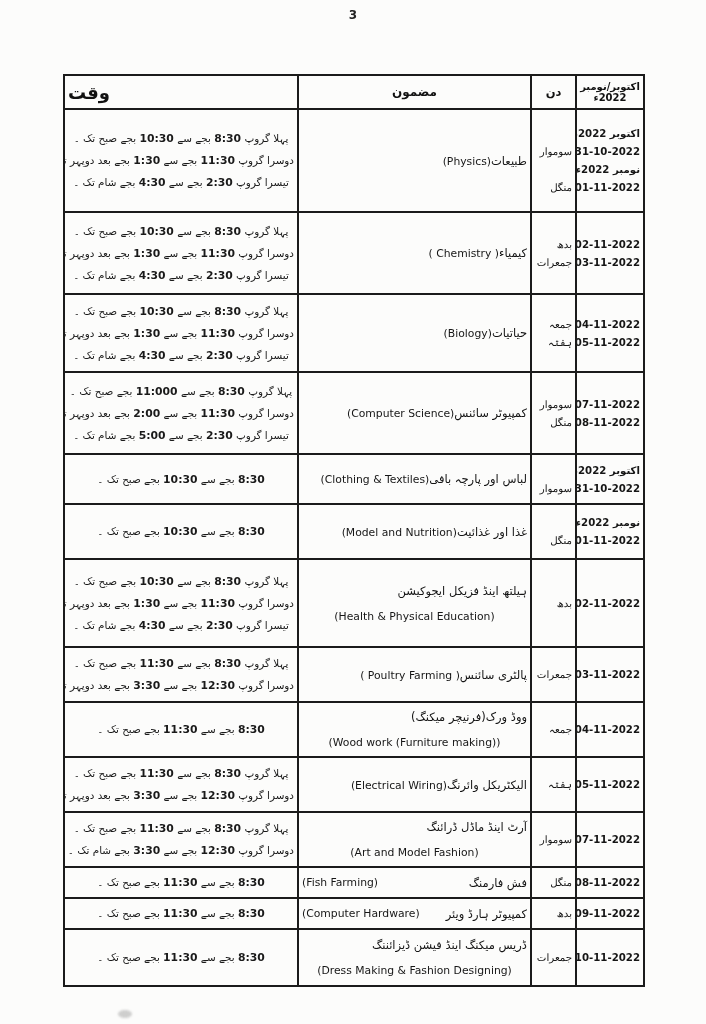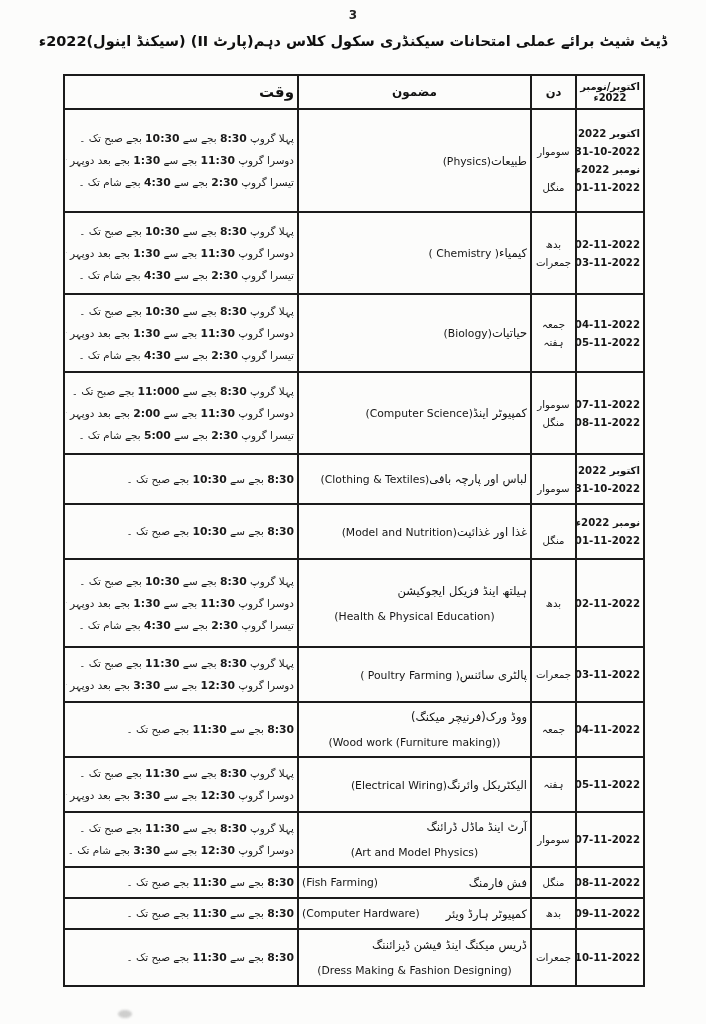--- a/index.html
+++ b/index.html
@@ -40,47 +40,46 @@
     overflow:hidden;
   }
   col.c-date{width:68px;}
   col.c-day{width:45px;}
   col.c-subject{width:233px;}
   col.c-time{width:234px;}
   th{font-weight:700;color:#111;}
   .h-date{font-size:10px;text-align:center;}
   .h-day{font-size:11.5px;}
   .h-subject{font-size:12px;text-align:center;}
-  .h-time{font-size:15px;text-align:right;}
+  .h-time{font-size:18px;text-align:left;}
   .date-cell{text-align:center;font-weight:700;font-size:10.2px;}
   .date-line{margin:3px 0;min-height:15px;line-height:15px;white-space:nowrap;}
-  .day-cell{text-align:center;font-size:10.2px;}
+  .day-cell{font-size:10.2px;font-family:Liberation Serif, serif;}
   .day-line{margin:3px 0;min-height:15px;line-height:15px;}
   .subject-cell{font-size:11.5px;padding:1px 6px;}
   .subject-inline{text-align:right;direction:rtl;white-space:nowrap;}
   .subject-spread{display:flex;justify-content:space-between;align-items:center;direction:rtl;}
   .subject-ur{color:#141414;text-align:right;}
   .subject-en{font-weight:400;direction:ltr;unicode-bidi:embed;font-size:10.8px;white-space:nowrap;}
   .subject-en-line{text-align:center;margin-top:12px;}
   .subject-ur-line{text-align:right;}
-  .time-cell{text-align:right;direction:rtl;font-size:10.4px;padding:1px 7px;border-radius:12px;}
+  .time-cell{text-align:center;direction:rtl;font-size:10.4px;padding:1px 7px;}
   .time-line{margin:5px 0;line-height:16px;white-space:nowrap;color:#1a1a1a;}
   .time-line b{font-size:10.8px;}
   .scan-artifact{
     position:absolute;left:118px;top:1010px;
     width:14px;height:8px;border-radius:50%;
     background:rgba(120,120,120,.35);filter:blur(1px);
   }
 </style>
 </head>
 <body>
 
 <div class="page">
   <div class="page-number">3</div>
-  <div class="doc-title">ڈیٹ شیٹ برائے عملی امتحانات سیکنڈری سکول کلاس دہم(پارٹ II) (سیکنڈ اینول)2022ء</div>
 
   <table class="datesheet" dir="rtl">
     <colgroup>
       <col class="c-date">
         <col class="c-day">
         <col class="c-subject">
         <col class="c-time">
     </colgroup>
     <thead>
       <tr style="height:34px;">
@@ -152,21 +151,21 @@
         <tr style="height: 82px;">
           <td class="date-cell">
             <div class="date-line">07-11-2022</div>
             <div class="date-line">08-11-2022</div>
           </td>
           <td class="day-cell">
             <div class="day-line">سوموار</div>
             <div class="day-line">منگل</div>
           </td>
           <td class="subject-cell">
-            <div class="subject-inline"><span class="subject-ur">کمپیوٹر اینڈ</span><span class="subject-en">(Computer Science)</span></div>
+            <div class="subject-inline"><span class="subject-ur">کمپیوٹر سائنس</span><span class="subject-en">(Computer Science)</span></div>
           </td>
           <td class="time-cell">
             <div class="time-line">پہلا گروپ <b>8:30</b> بجے سے <b>11:000</b> بجے صبح تک ۔</div>
             <div class="time-line">دوسرا گروپ <b>11:30</b> بجے سے <b>2:00</b> بجے بعد دوپہر تک ۔</div>
             <div class="time-line">تیسرا گروپ <b>2:30</b> بجے سے <b>5:00</b> بجے شام تک ۔</div>
           </td>
         </tr>
         <tr style="height: 50px;">
           <td class="date-cell">
             <div class="date-line">اکتوبر 2022ء،</div>
@@ -263,21 +262,21 @@
         </tr>
         <tr style="height: 55px;">
           <td class="date-cell">
             <div class="date-line">07-11-2022</div>
           </td>
           <td class="day-cell">
             <div class="day-line">سوموار</div>
           </td>
           <td class="subject-cell">
             <div class="subject-ur subject-ur-line">آرٹ اینڈ ماڈل ڈرائنگ</div>
-            <div class="subject-en subject-en-line">(Art and Model Physics)</div>
+            <div class="subject-en subject-en-line">(Art and Model Fashion)</div>
           </td>
           <td class="time-cell">
             <div class="time-line">پہلا گروپ <b>8:30</b> بجے سے <b>11:30</b> بجے صبح تک ۔</div>
             <div class="time-line">دوسرا گروپ <b>12:30</b> بجے سے <b>3:30</b> بجے شام تک ۔</div>
           </td>
         </tr>
         <tr style="height: 30px;">
           <td class="date-cell">
             <div class="date-line">08-11-2022</div>
           </td>

